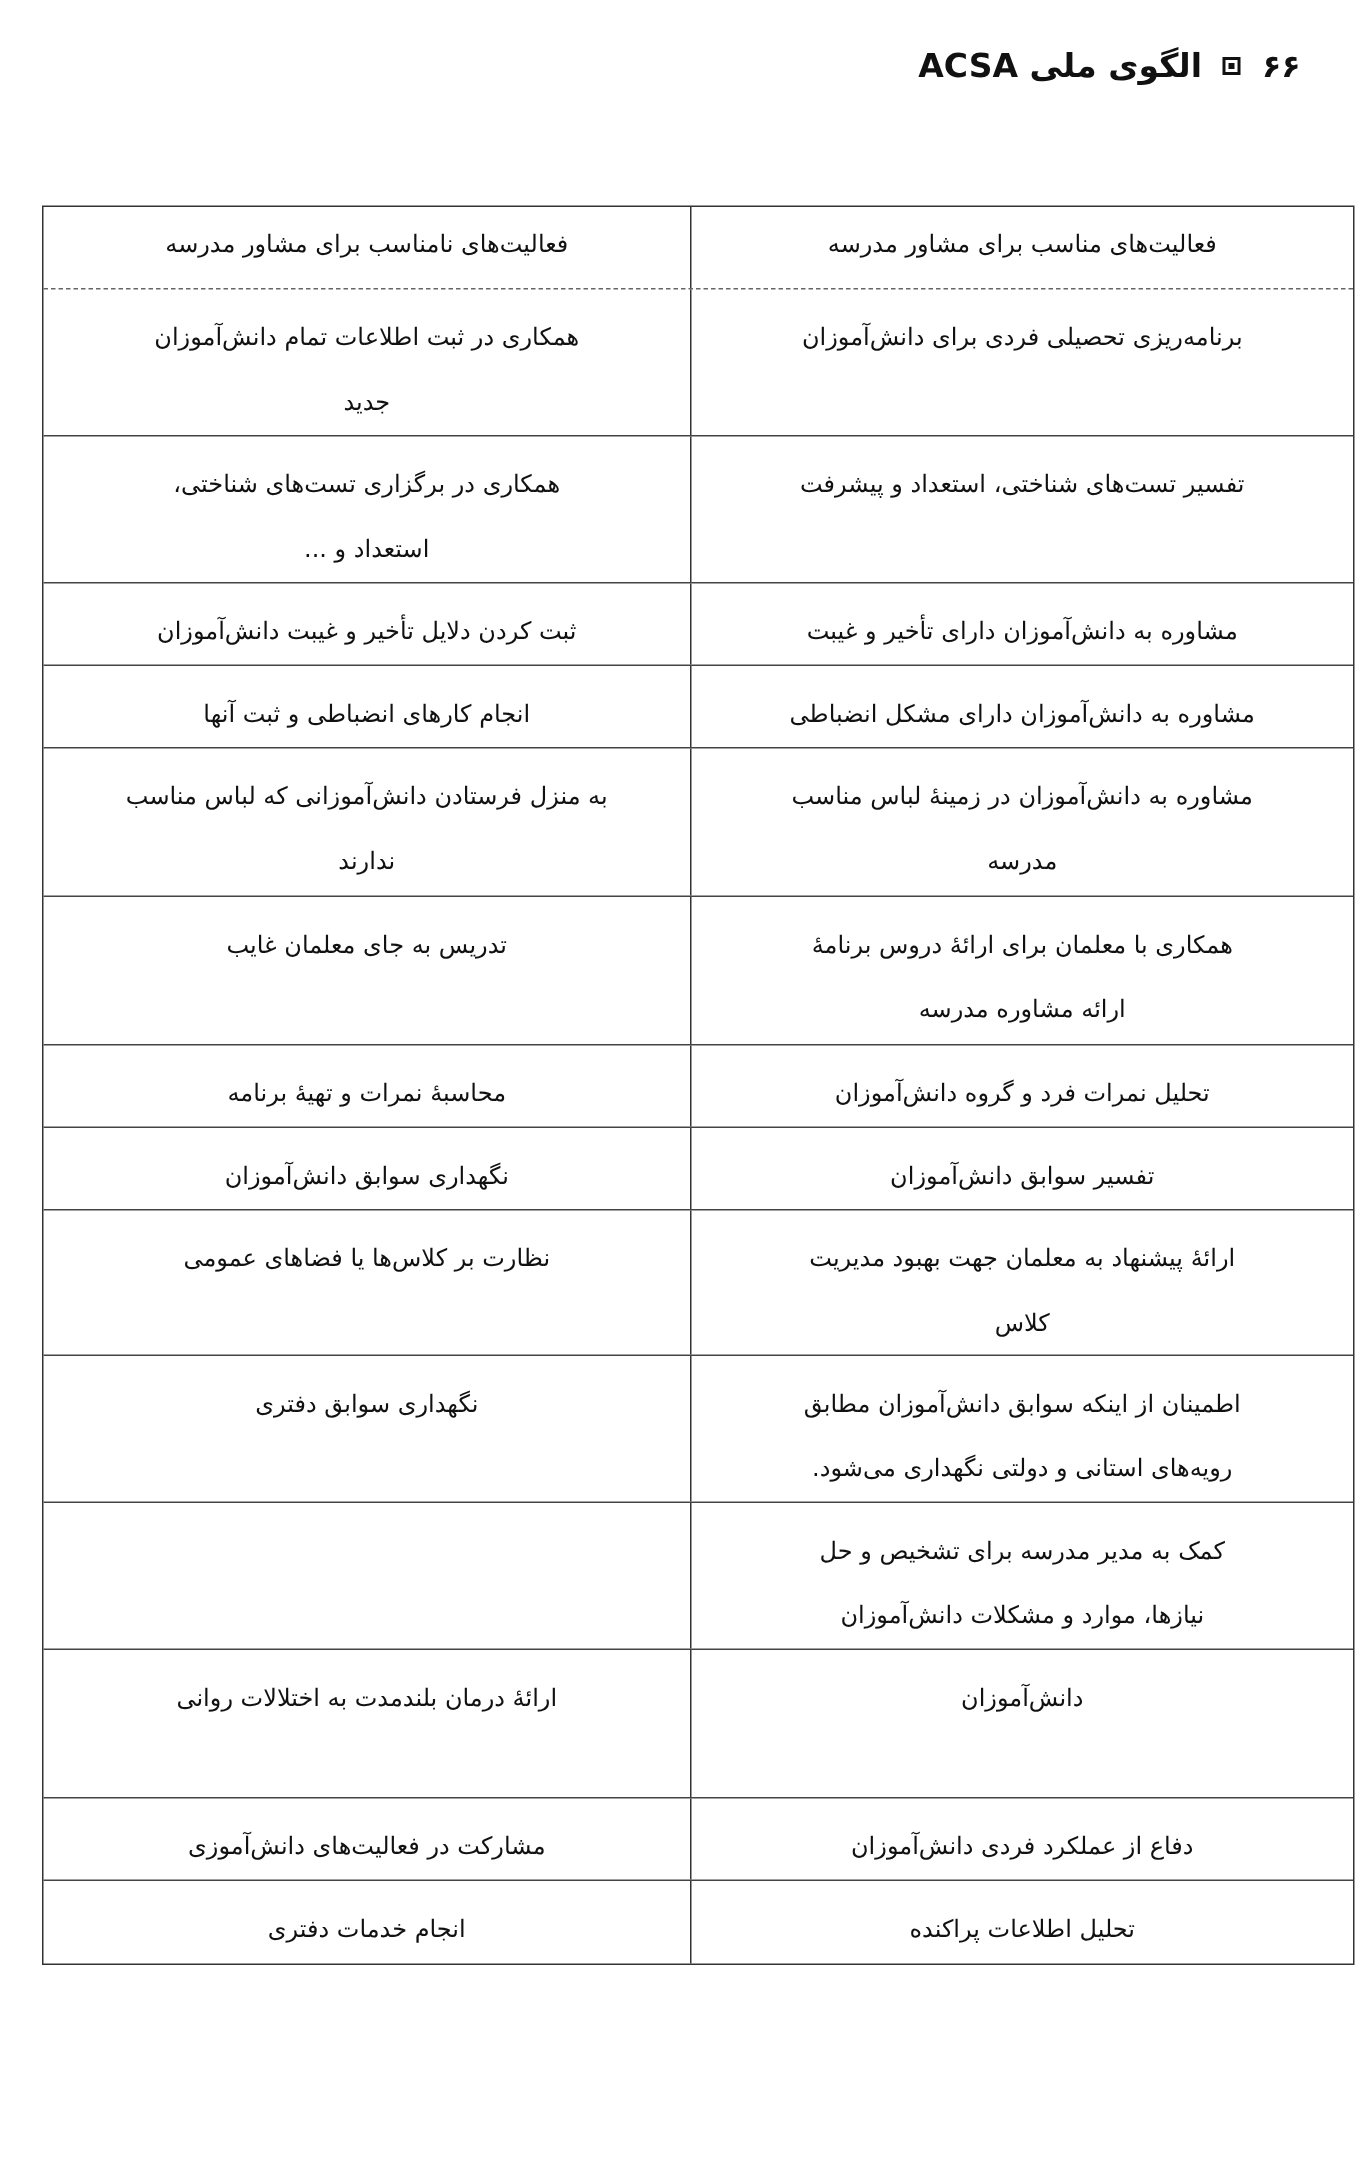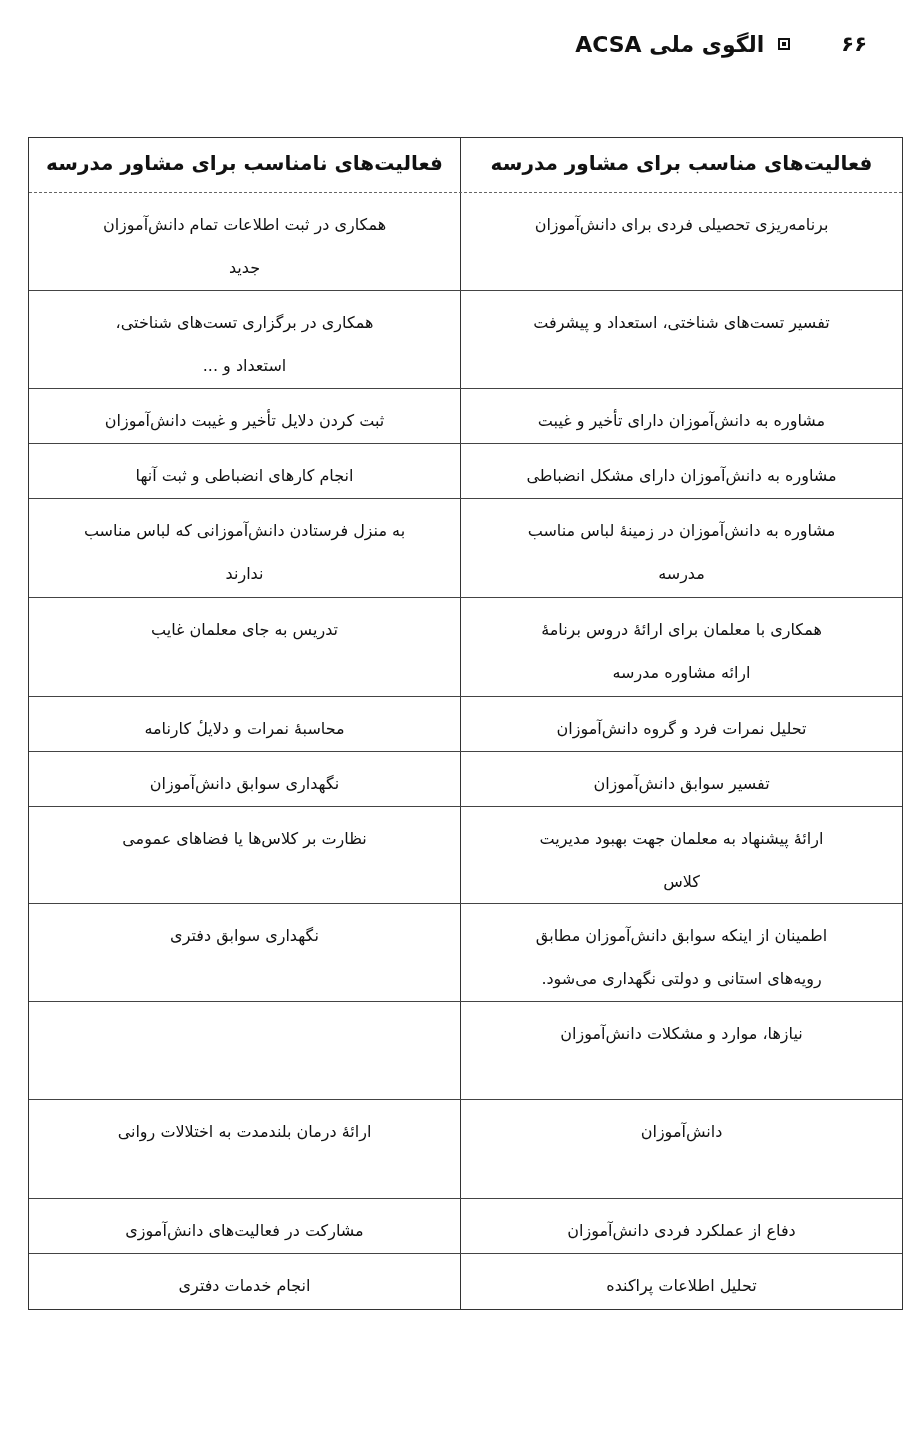--- a/index.html
+++ b/index.html
@@ -25,21 +25,20 @@
     align-items: center;
     direction: rtl;
     gap: 14px;
     font-weight: bold;
     font-size: 21px;
     color: #111;
   }
   .page-number {
     font-size: 21px;
     font-weight: bold;
-    margin-left: 37px;
   }
   .square-icon {
     width: 12px;
     height: 12px;
     border: 2px solid #111;
     position: relative;
     box-sizing: border-box;
   }
   .square-icon::after {
     content: "";
@@ -88,22 +87,22 @@
     justify-content: flex-start;
   }
   .cell.right {
     width: 442px;
     border-left: 1.5px solid #333;
   }
   .cell.left {
     width: 431px;
   }
   .header .cell {
-    font-weight: bold;
-    font-size: 20px;
+    font-weight: normal;
+    font-size: 16px;
     padding-top: 6px;
     line-height: 38px;
   }
   .line {
     display: block;
     white-space: nowrap;
   }
 </style>
 </head>
 <body>
@@ -175,21 +174,21 @@
         </div>
         <div class="cell left">
           <span class="line">تدریس به جای معلمان غایب</span>
         </div>
       </div>
       <div class="row" style="height: 55px;">
         <div class="cell right">
           <span class="line">تحلیل نمرات فرد و گروه دانش‌آموزان</span>
         </div>
         <div class="cell left">
-          <span class="line">محاسبهٔ نمرات و دلایلٔ کارنامه</span>
+          <span class="line">محاسبهٔ نمرات و تهیهٔ برنامه</span>
         </div>
       </div>
       <div class="row" style="height: 55px;">
         <div class="cell right">
           <span class="line">تفسیر سوابق دانش‌آموزان</span>
         </div>
         <div class="cell left">
           <span class="line">نگهداری سوابق دانش‌آموزان</span>
         </div>
       </div>
@@ -206,20 +205,21 @@
         <div class="cell right">
           <span class="line">اطمینان از اینکه سوابق دانش‌آموزان مطابق</span>
           <span class="line">رویه‌های استانی و دولتی نگهداری می‌شود.</span>
         </div>
         <div class="cell left">
           <span class="line">نگهداری سوابق دفتری</span>
         </div>
       </div>
       <div class="row" style="height: 98px;">
         <div class="cell right">
+          <span class="line">کمک به مدیر مدرسه برای تشخیص و حل</span>
           <span class="line">نیازها، موارد و مشکلات دانش‌آموزان</span>
         </div>
       </div>
       <div class="row" style="height: 99px;">
         <div class="cell right">
           <span class="line">دانش‌آموزان</span>
         </div>
         <div class="cell left">
           <span class="line">ارائهٔ درمان بلندمدت به اختلالات روانی</span>
         </div>

